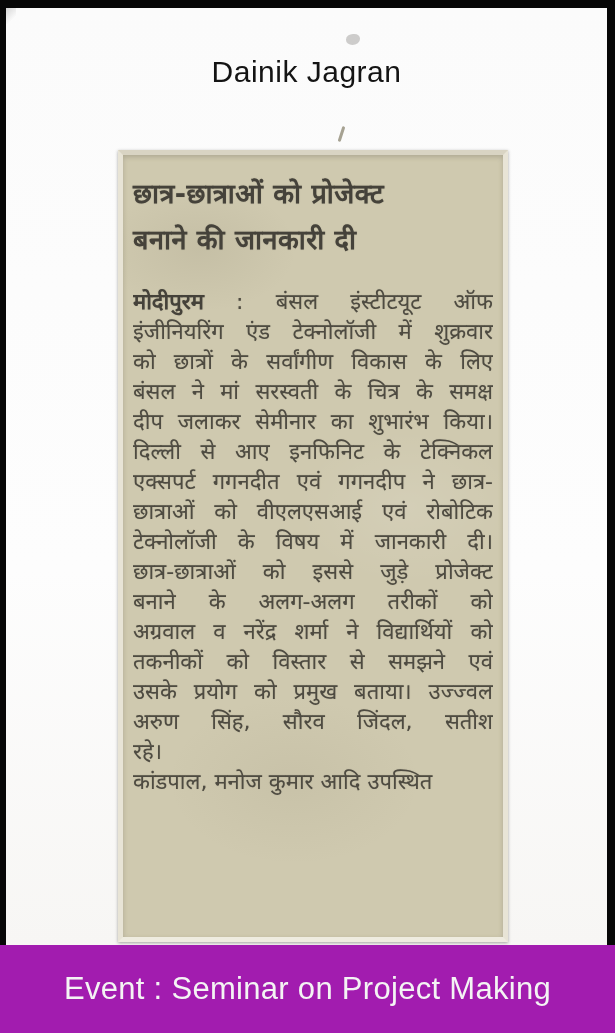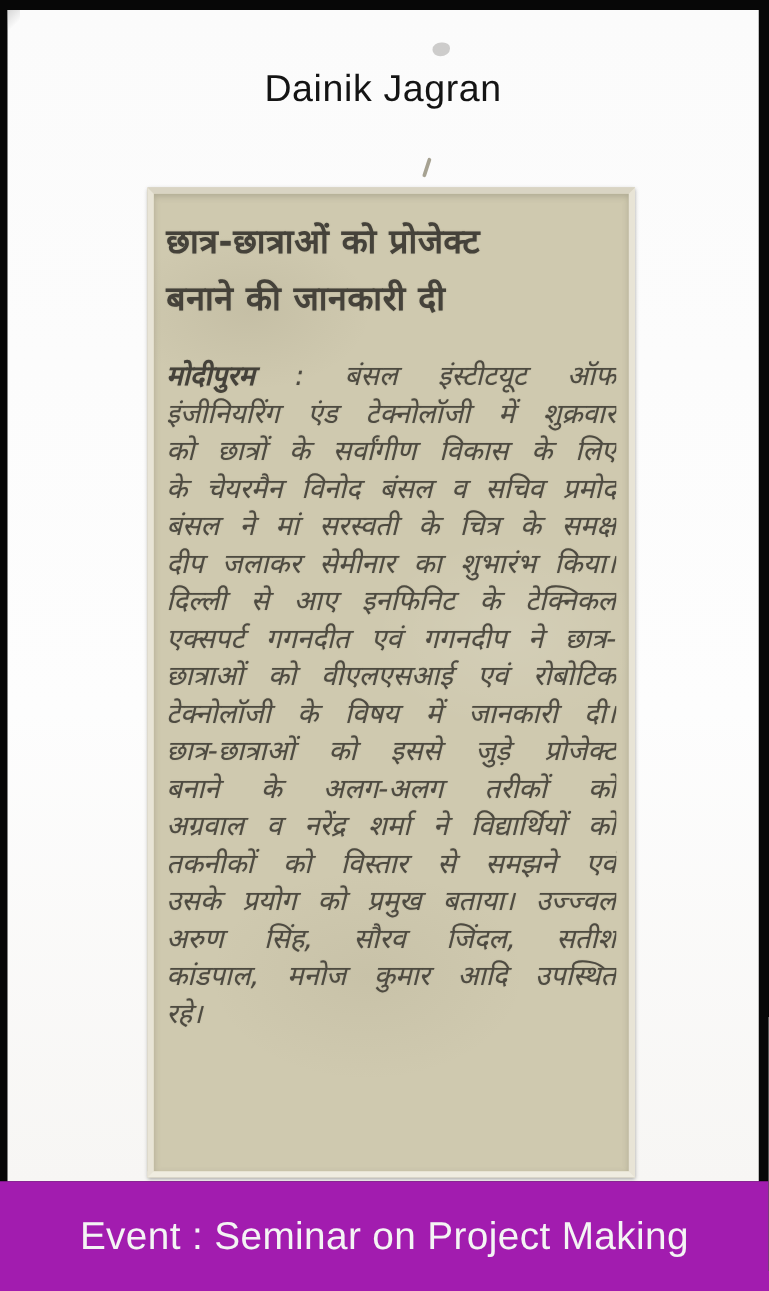--- a/index.html
+++ b/index.html
@@ -48,21 +48,21 @@
   .headline-line {
     font-family: "DejaVu Sans", sans-serif;
     font-size: 27px;
     font-weight: 700;
     line-height: 46px;
     color: #45423a;
     letter-spacing: 0.5px;
     text-shadow: 0 0 1px rgba(70,66,58,0.35);
     white-space: nowrap;
   }
-  .body-text { margin-top: 24px; font-style: italic; }
+  .body-text { margin-top: 24px; }
   .body-line {
     font-family: "DejaVu Sans", sans-serif;
     font-size: 22px;
     line-height: 30px;
     height: 30px;
     color: #4e4b41;
     text-shadow: 0 0 1px rgba(78,75,65,0.30);
     text-align: justify;
     text-align-last: justify;
     overflow: hidden;
@@ -125,35 +125,34 @@
         <div class="headline-line">छात्र-छात्राओं को प्रोजेक्ट</div>
         <div class="headline-line">बनाने की जानकारी दी</div>
       </div>
 
       <div class="body-text">
         <div class="body-line dateline-line"><span class="dateline">मोदीपुरम</span><span> : बंसल इंस्टीटयूट ऑफ</span></div>
 
         <div class="body-lines">
             <div class="body-line">इंजीनियरिंग एंड टेक्नोलॉजी में शुक्रवार</div>
             <div class="body-line">को छात्रों के सर्वांगीण विकास के लिए</div>
-            <div class="body-line">के चेयरमैन विनोद बंसल व सचिव प्रमोद</div>
             <div class="body-line">बंसल ने मां सरस्वती के चित्र के समक्ष</div>
             <div class="body-line">दीप जलाकर सेमीनार का शुभारंभ किया।</div>
             <div class="body-line">दिल्ली से आए इनफिनिट के टेक्निकल</div>
             <div class="body-line">एक्सपर्ट गगनदीत एवं गगनदीप ने छात्र-</div>
             <div class="body-line">छात्राओं को वीएलएसआई एवं रोबोटिक</div>
             <div class="body-line">टेक्नोलॉजी के विषय में जानकारी दी।</div>
             <div class="body-line">छात्र-छात्राओं को इससे जुड़े प्रोजेक्ट</div>
             <div class="body-line">बनाने के अलग-अलग तरीकों को</div>
             <div class="body-line">अग्रवाल व नरेंद्र शर्मा ने विद्यार्थियों को</div>
             <div class="body-line">तकनीकों को विस्तार से समझने एवं</div>
             <div class="body-line">उसके प्रयोग को प्रमुख बताया। उज्ज्वल</div>
             <div class="body-line">अरुण सिंह, सौरव जिंदल, सतीश</div>
+            <div class="body-line">रहे।</div>
             <div class="body-line">कांडपाल, मनोज कुमार आदि उपस्थित</div>
-            <div class="body-line">रहे।</div>
           </div>
       </div>
     </div>
   </div>
 
   <div class="caption-band">
     <div class="caption">Event : Seminar on Project Making</div>
   </div>
 </div>
 

